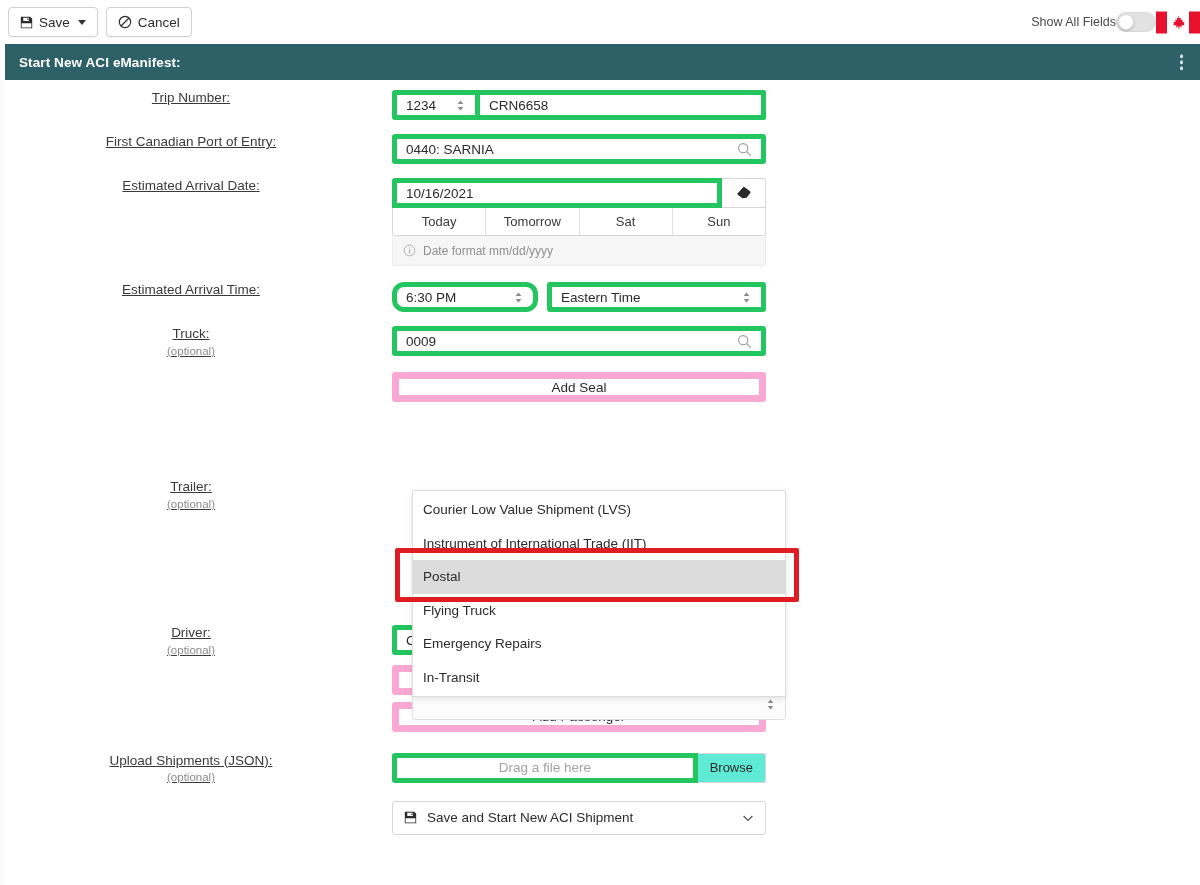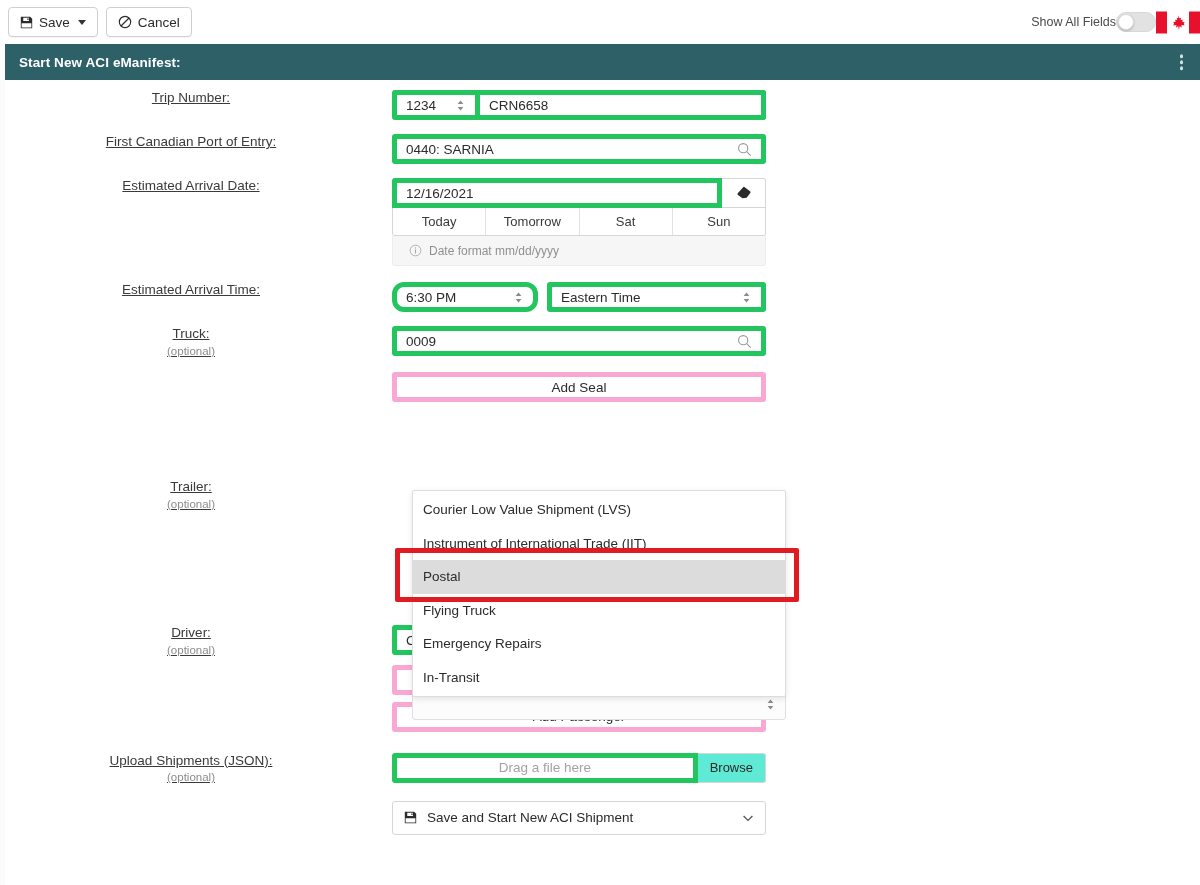--- a/index.html
+++ b/index.html
@@ -239,28 +239,28 @@
 
   .hint {
     background: #f6f6f6;
     border: 1px solid #ececec;
     border-top: none;
     border-radius: 0 0 3px 3px;
     height: 30px;
     display: flex;
     align-items: center;
     gap: 7px;
-    padding: 0 16px;
+    padding: 0 10px;
     font-size: 12px;
     color: #909090;
   }
 
   .btn-wide {
     height: 30px;
-    border: 5px solid #f9a8d4;
+    border: 7px solid #f9a8d4;
     border-radius: 3px;
     background: #ffffff;
     display: flex;
     align-items: center;
     justify-content: center;
     font-size: 13.5px;
     color: #2b2b2b;
     cursor: pointer;
   }
 
@@ -449,21 +449,21 @@
           </span>
         </div>
       </div>
     </div>
 
     <div class="row" style="margin-bottom:14px;">
       <div class="lbl">Estimated Arrival Date:</div>
       <div class="ctl">
         <div class="date-wrap">
           <div class="inp">
-            <span>12/16/2021</span>
+            <span>10/16/2021</span>
           </div>
           <div class="eraser-btn">
             <span class="ico">
               <svg width="16" height="16" viewBox="0 0 18 18">
                 <path fill="#2b2b2b" d="M10.7 2.6L16 7.9a1.4 1.4 0 010 2L11.2 14.7H6.4L2 10.3a1.4 1.4 0 010-2l6.7-5.7a1.4 1.4 0 012 0z" transform="rotate(-8 9 9)"></path>
               </svg>
             </span>
           </div>
         </div>
         <div class="quick-dates">

